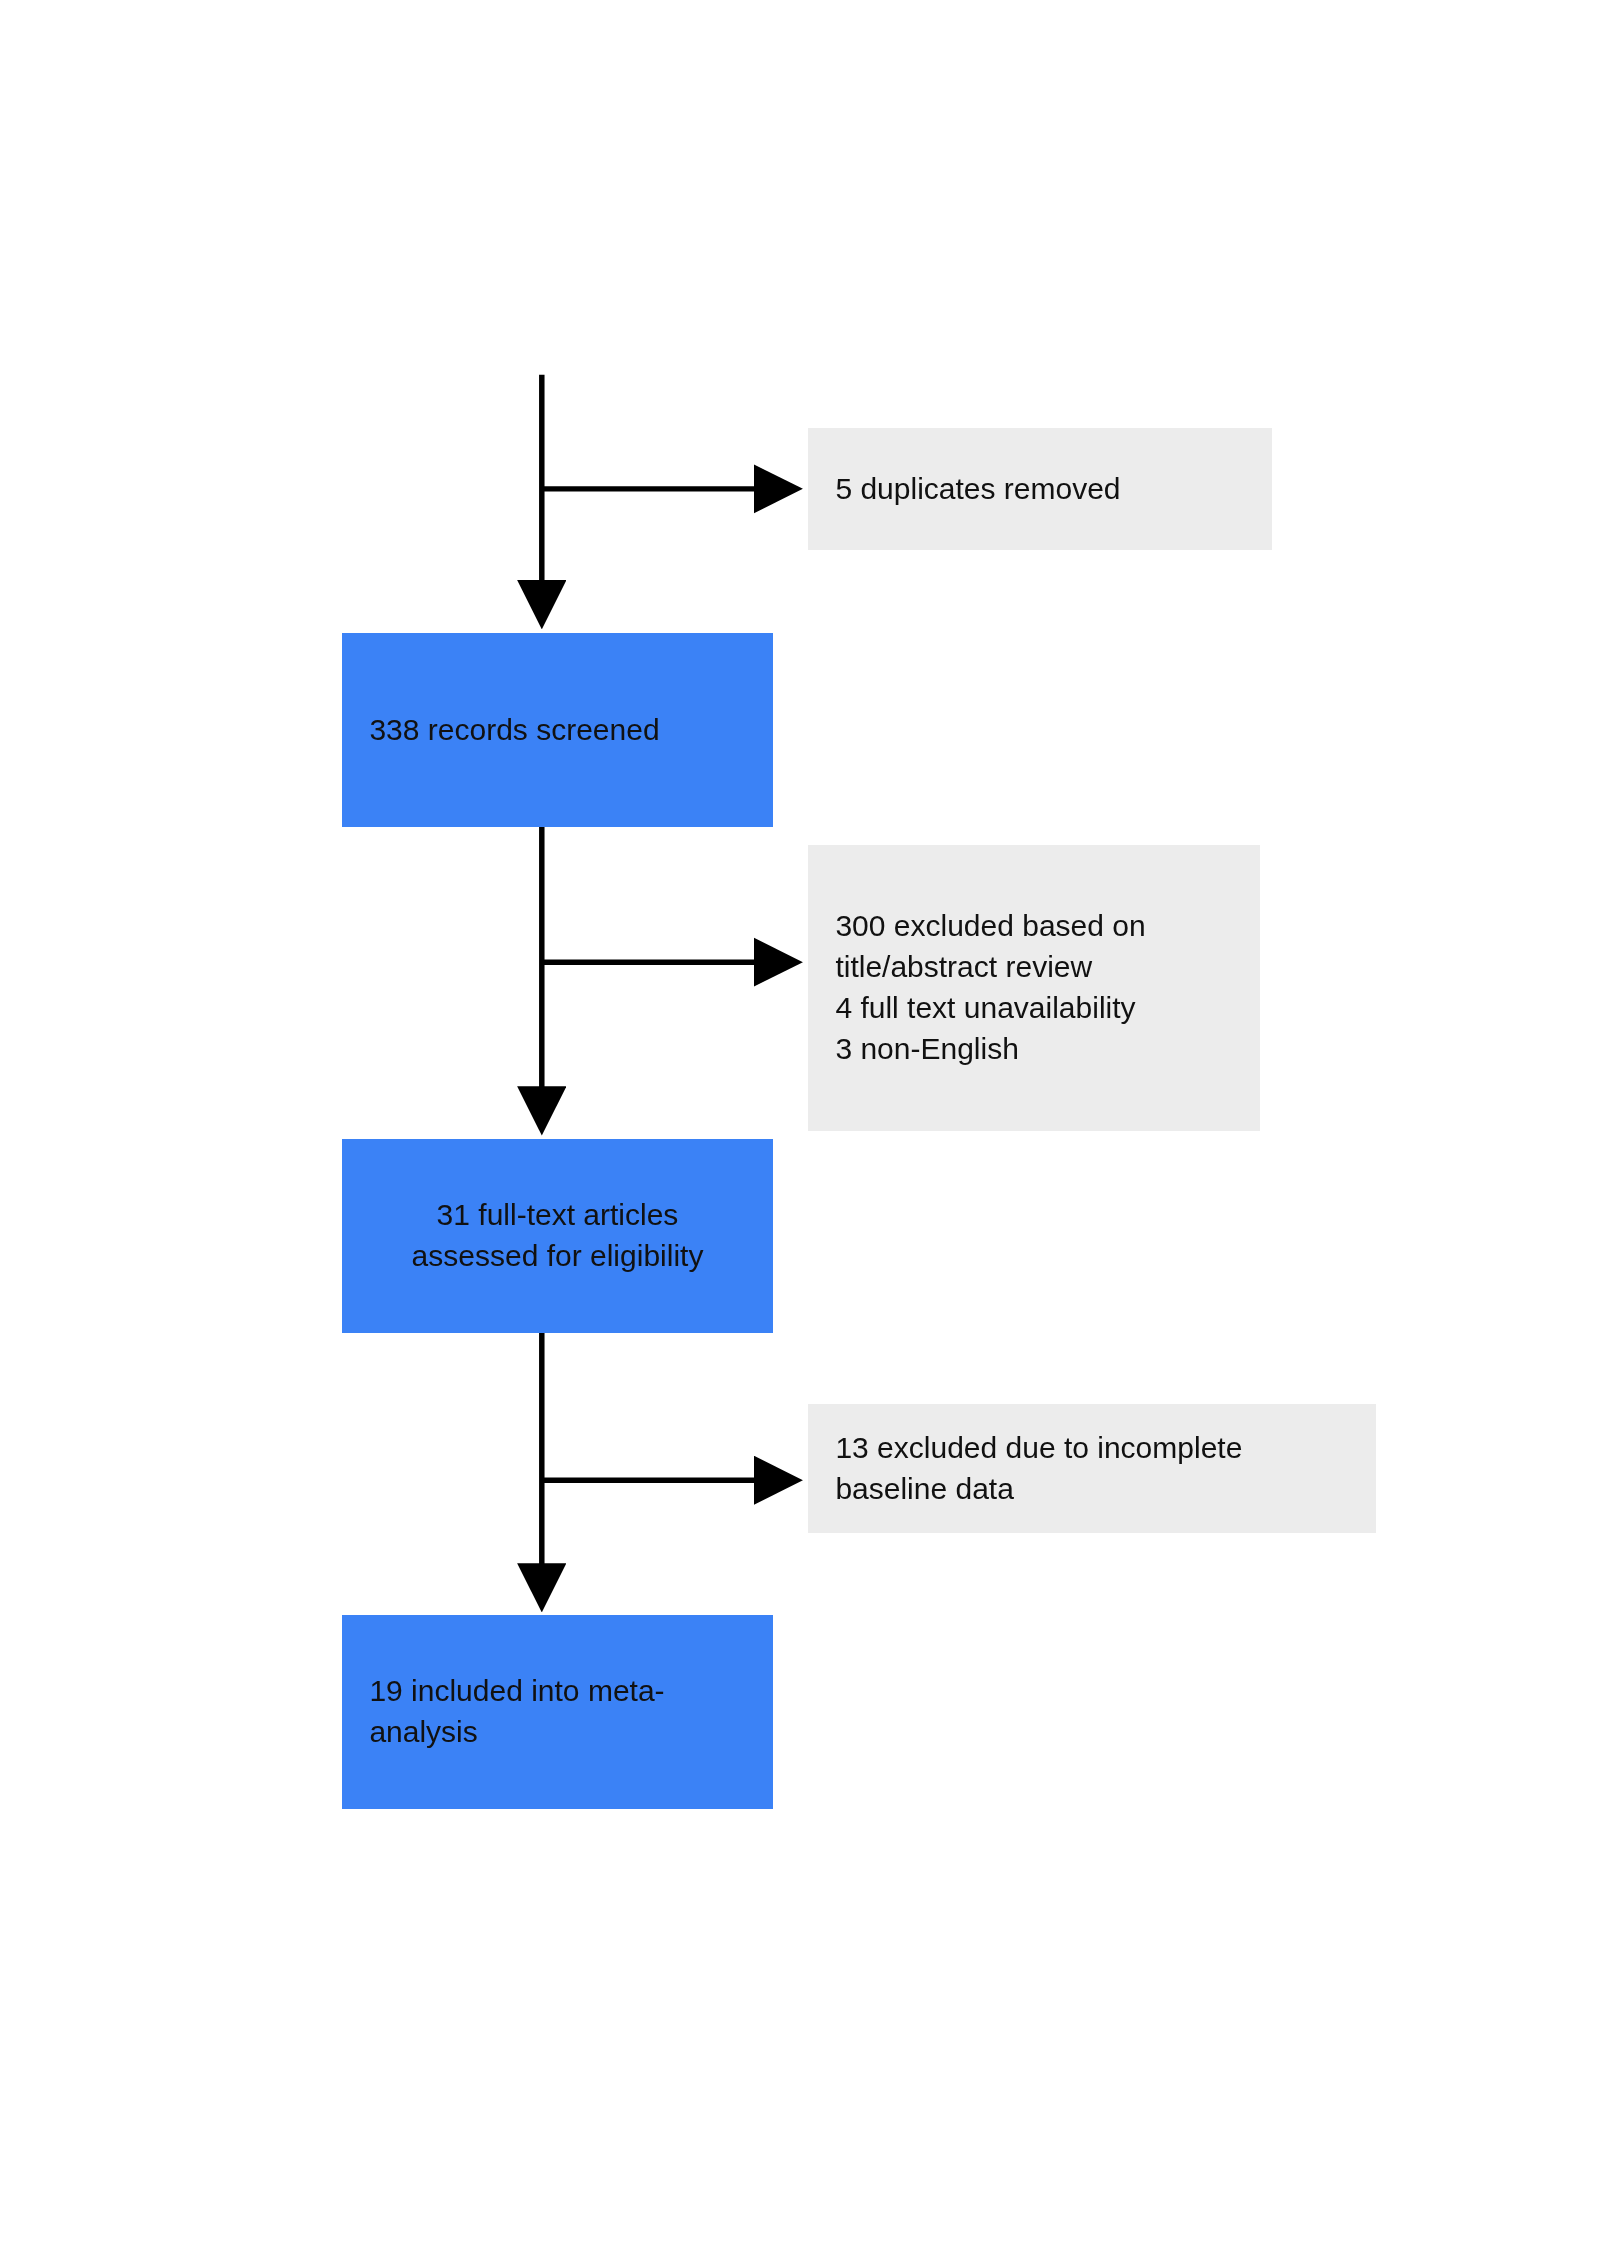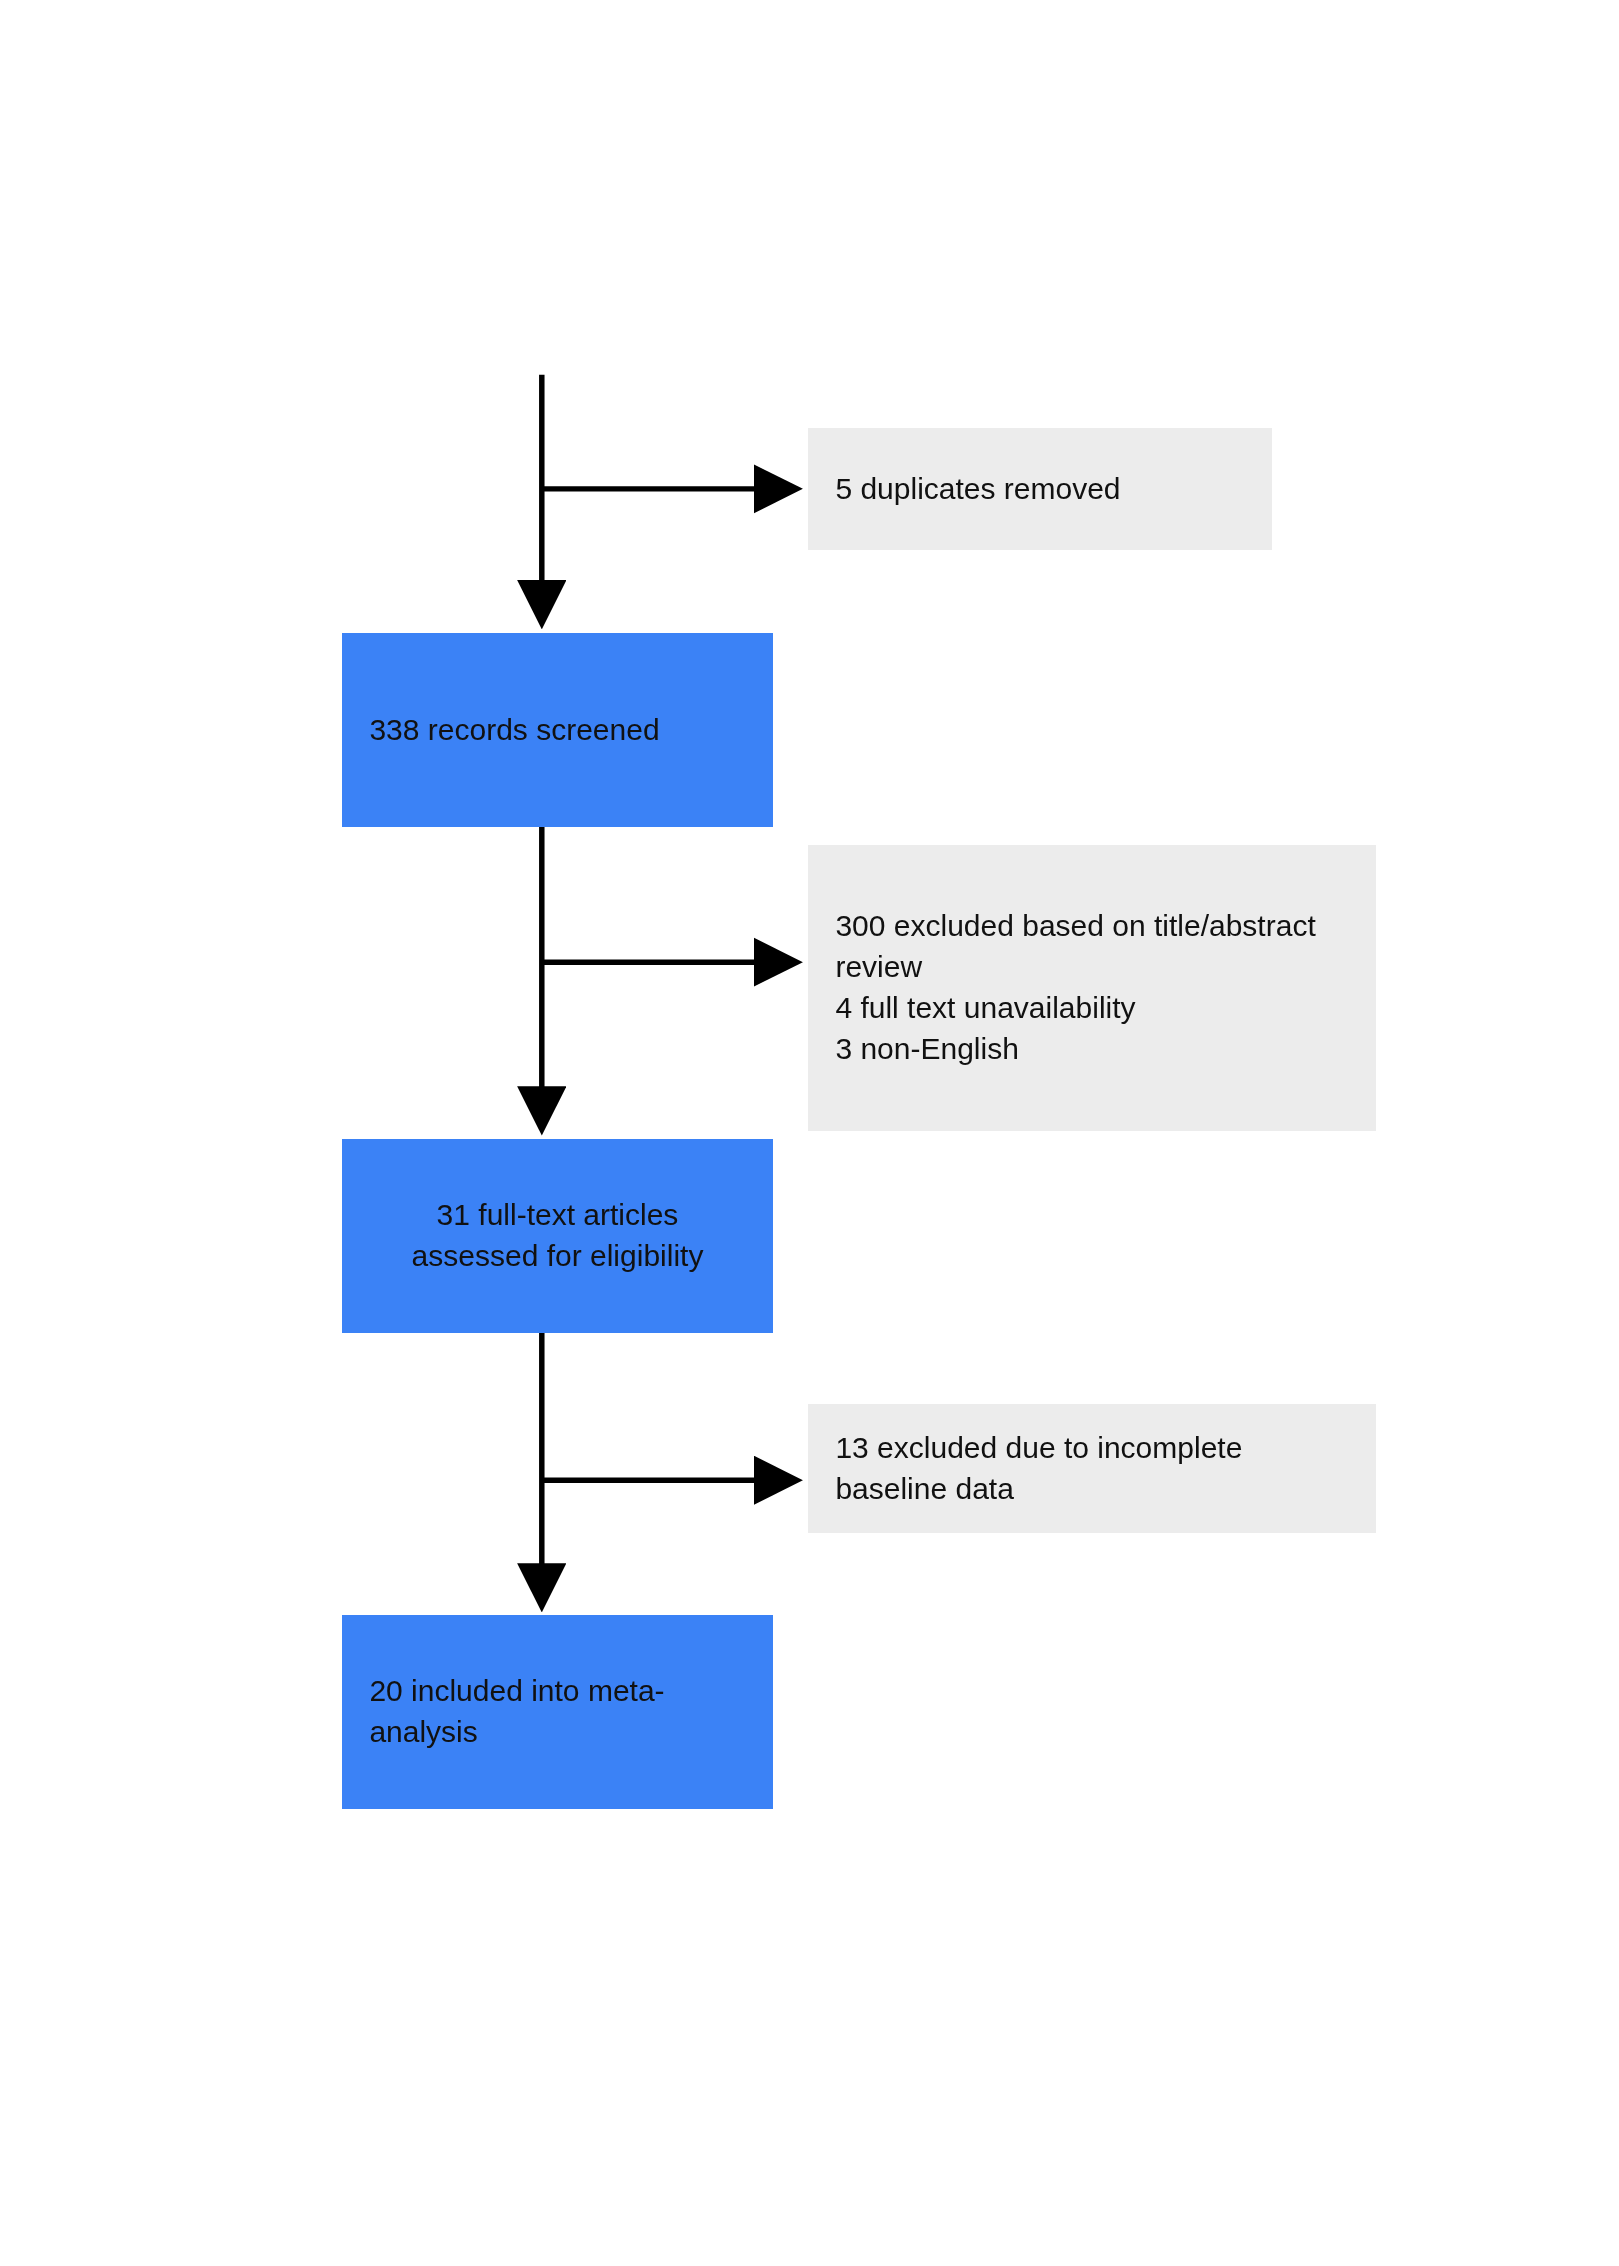--- a/index.html
+++ b/index.html
@@ -62,21 +62,21 @@
   }
   #box-screened {
     left: 342px;
     top: 633px;
     width: 431px;
     height: 194px;
   }
   #box-excluded-title {
     left: 808px;
     top: 845px;
-    width: 568px;
+    width: 452px;
     height: 286px;
   }
   #box-fulltext {
     left: 342px;
     top: 1139px;
     width: 431px;
     height: 194px;
     text-align: center;
   }
   #box-excluded-baseline {
@@ -145,17 +145,17 @@
   <div class="box box-mid" id="box-screened">338 records screened</div>
 
   <div class="box box-side" id="box-excluded-title">300 excluded based on title/abstract review
 4   full text unavailability
 3   non-English</div>
 
   <div class="box box-mid" id="box-fulltext">31 full-text articles assessed for eligibility</div>
 
   <div class="box box-side" id="box-excluded-baseline">13 excluded due to incomplete baseline data</div>
 
-  <div class="box box-mid" id="box-included">20 included into meta-analysis</div>
+  <div class="box box-mid" id="box-included">19 included into meta-analysis</div>
 
 
 </div>
 
 
 </body></html>

